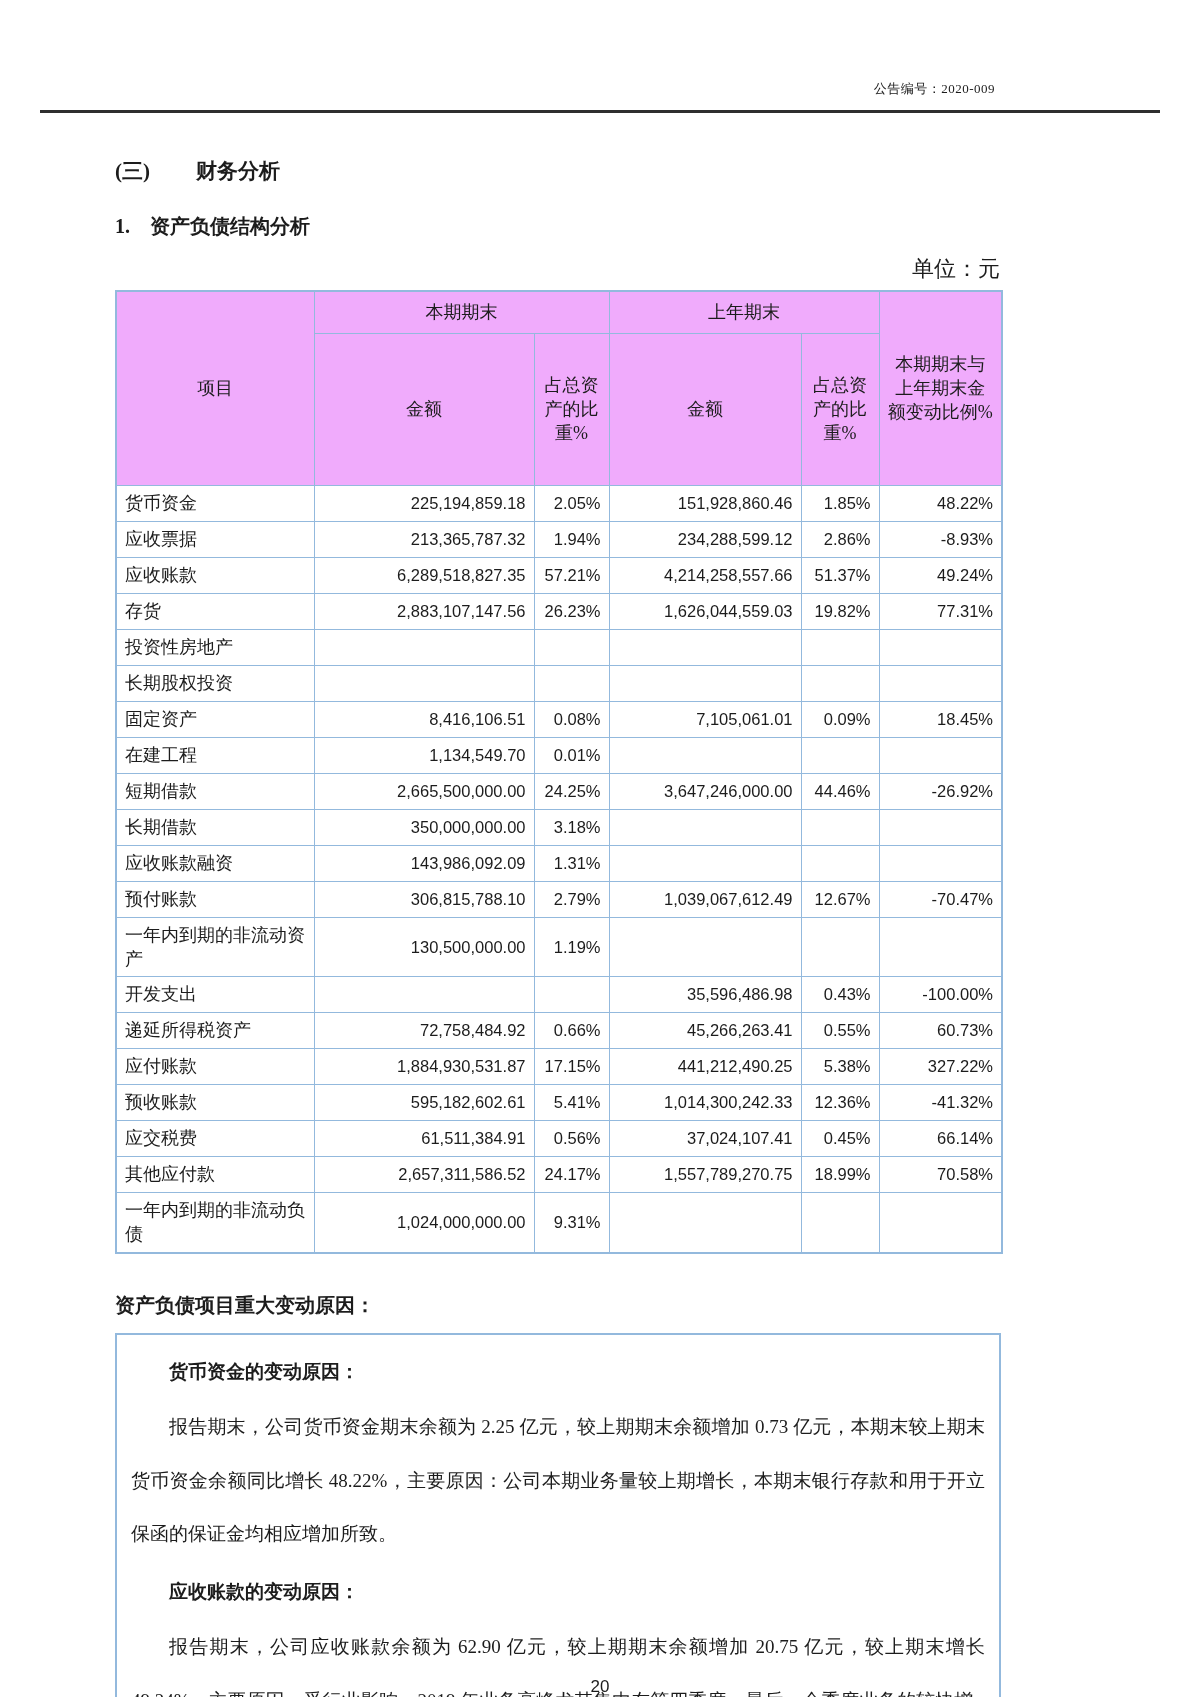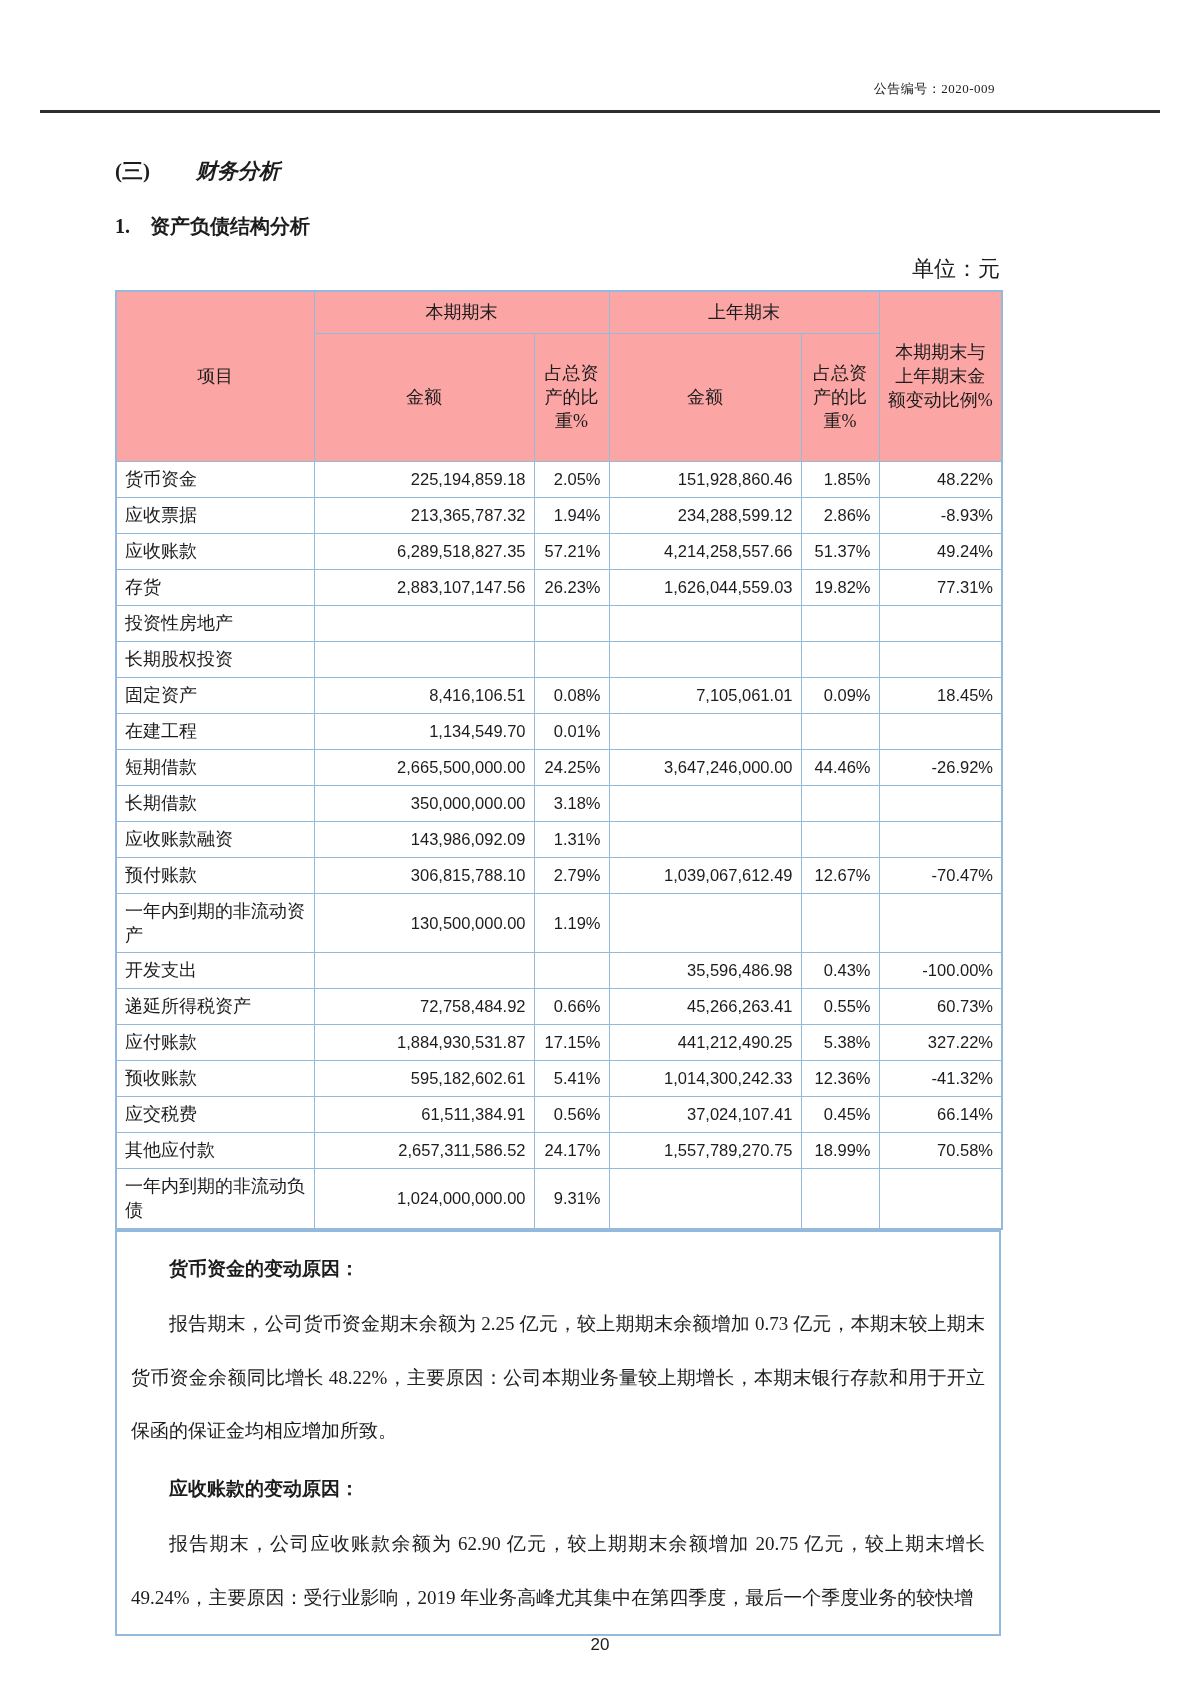--- a/index.html
+++ b/index.html
@@ -26,21 +26,21 @@
     border-top: 3px solid #2e2e2e;
     margin: 12px 40px 0 40px;
   }
 
   
   .section-heading {
     margin: 44px 0 0 115px;
     font-size: 21px;
     font-weight: bold;
   }
-  .section-heading .sec-title { margin-left: 46px; font-style: italic; }
+  .section-heading .sec-title { margin-left: 46px; }
   .subsection-heading {
     margin: 28px 0 0 115px;
     font-size: 20px;
     font-weight: bold;
   }
   .subsection-heading .sub-title { margin-left: 20px; }
   .unit-label {
     margin: 14px 200px 6px 0;
     text-align: right;
     font-size: 22px;
@@ -56,34 +56,34 @@
   }
   table.balance th, table.balance td {
     border: 1px solid #93B9DD;
     padding: 5px 8px;
     line-height: 1.35;
     vertical-align: middle;
     overflow: hidden;
   }
   table.balance { border: 2px solid #93B9DD; }
   thead th {
-    background: #fca5a5;
+    background: #f0abfc;
     font-weight: normal;
     text-align: center;
   }
   col.col-item   { width: 198px; }
   col.col-amt1   { width: 220px; }
   col.col-pct1   { width: 75px; }
   col.col-amt2   { width: 192px; }
   col.col-pct2   { width: 78px; }
   col.col-change { width: 123px; }
   th.th-pct { padding: 5px 13px; }
   th.th-change { padding: 5px 19px; }
   th.th-period { height: 42px; }
-  tr.head-row2 th { height: 128px; }
+  tr.head-row2 th { height: 152px; }
   td.c-label {
     text-align: left;
     padding: 5px 16px 5px 9px;
   }
   td.c-num {
     text-align: right;
     padding-right: 8px;
     font-family: "Liberation Sans", "DejaVu Sans", sans-serif;
     font-size: 16.5px;
   }
@@ -324,20 +324,21 @@
       <td class="c-label">一年内到期的非流动负债</td>
       <td class="c-num">1,024,000,000.00</td>
       <td class="c-num">9.31%</td>
       <td class="c-num"></td>
       <td class="c-num"></td>
       <td class="c-num"></td>
     </tr>
       </tbody>
   </table>
 
+  <div class="reasons-heading">资产负债项目重大变动原因：</div>
 
   <div class="reasons-box">
     <div class="reason-title">货币资金的变动原因：</div>
     <p class="reason-body">报告期末，公司货币资金期末余额为 2.25 亿元，较上期期末余额增加 0.73 亿元，本期末较上期末货币资金余额同比增长 48.22%，主要原因：公司本期业务量较上期增长，本期末银行存款和用于开立保函的保证金均相应增加所致。</p>
     <div class="reason-title">应收账款的变动原因：</div>
     <p class="reason-body">报告期末，公司应收账款余额为 62.90 亿元，较上期期末余额增加 20.75 亿元，较上期末增长 49.24%，主要原因：受行业影响，2019 年业务高峰尤其集中在第四季度，最后一个季度业务的较快增</p>
   </div>
 
   <div class="page-number">20</div>
 

